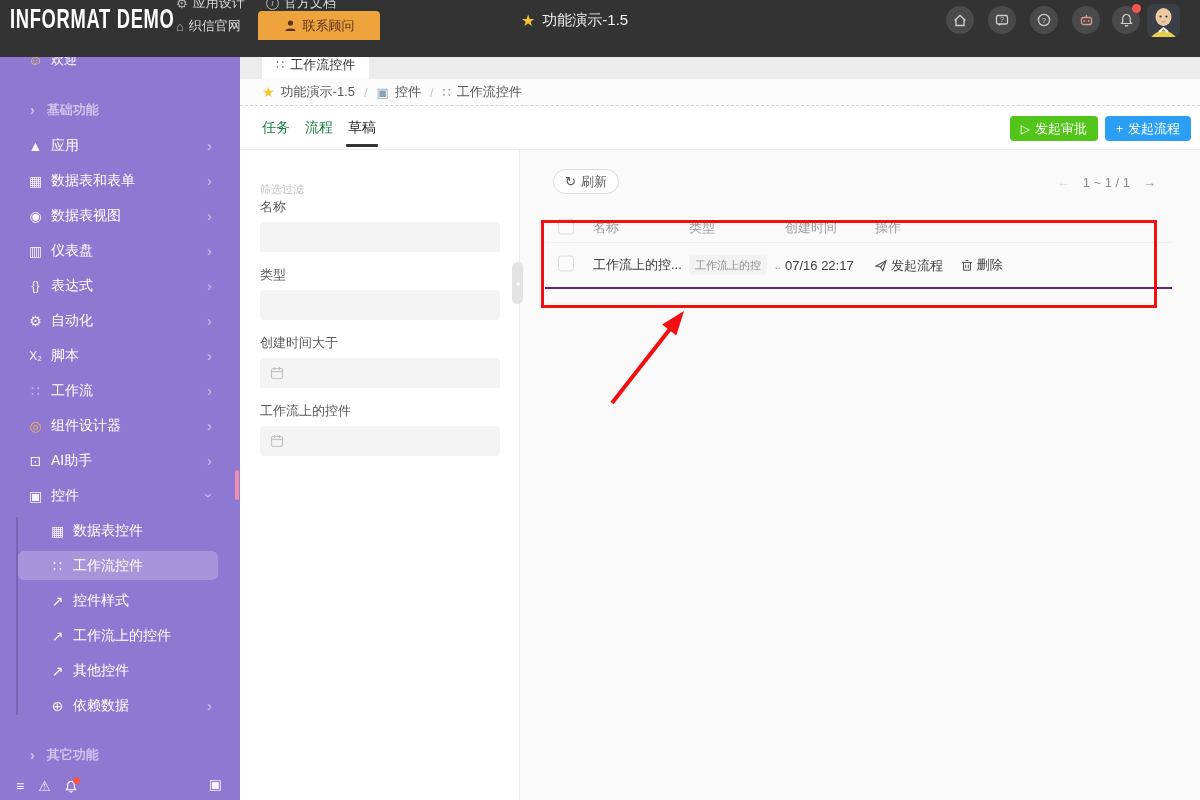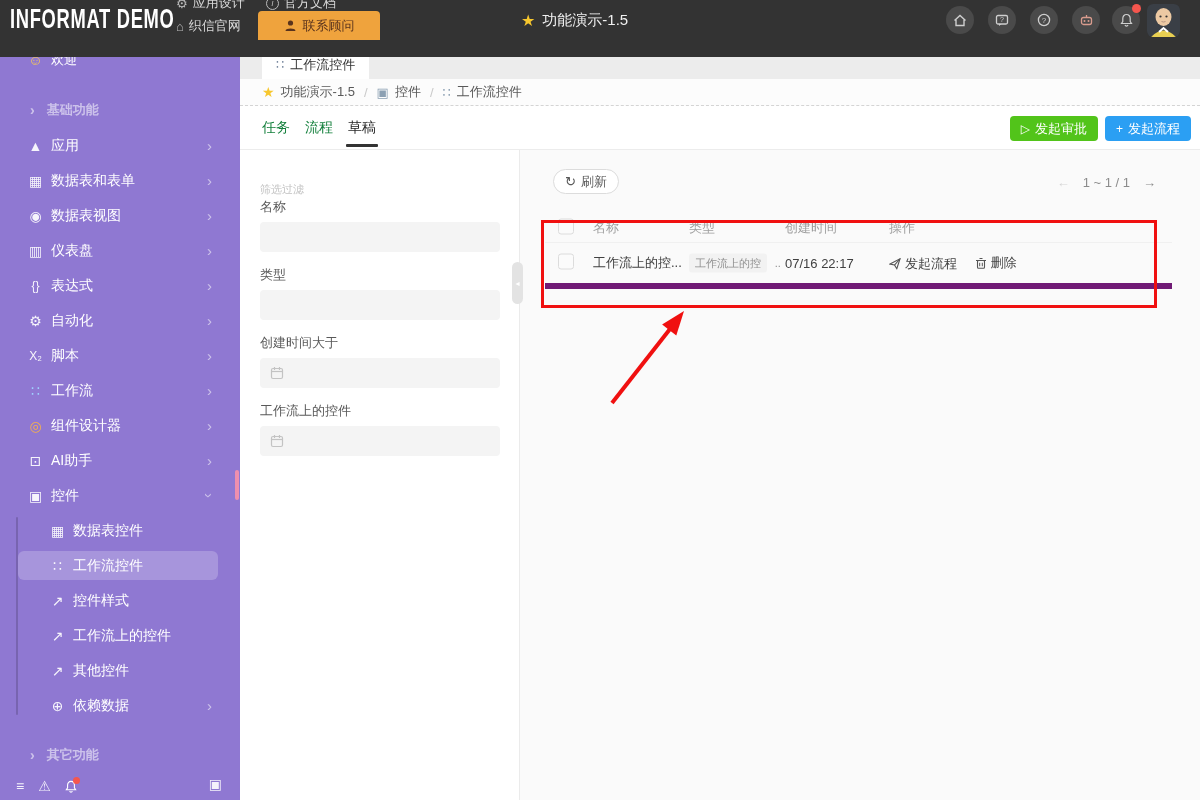--- a/index.html
+++ b/index.html
@@ -77,23 +77,23 @@
   .f-date { position:absolute; left:20px; width:240px; height:30px; background:#f4f4f4; border-radius:4px; display:flex; align-items:center; padding-left:10px; cursor:pointer; }
   .collapse-handle { position:absolute; left:512px; top:262px; width:11px; height:42px; background:#e3e3e3; border-radius:6px; z-index:3; display:flex; align-items:center; justify-content:center; color:#ffffff; font-size:8px; cursor:pointer; }
   
   .main { position:absolute; left:521px; top:150px; width:679px; height:650px; background:#fafafa; }
   .refresh-btn { position:absolute; left:32px; top:19px; height:25px; padding:0 11px; background:#fff; border:1px solid #dcdcdc; border-radius:13px; display:flex; align-items:center; gap:5px; font-size:13px; color:#595959; cursor:pointer; font-family:inherit; }
   .pager { position:absolute; right:44px; top:25px; display:flex; align-items:center; gap:13px; font-size:13px; color:#8c8c8c; }
   .pager .pprev { color:#d4d4d4; cursor:pointer; }
   .pager .pnext { color:#8c8c8c; cursor:pointer; }
   .tbl { position:absolute; left:24px; top:64px; width:627px; }
   .tbl-hrow { position:relative; height:29px; border-bottom:1px solid #f0f0f0; color:#9e9e9e; font-size:13px; }
-  .tbl-drow { position:relative; height:46px; border-bottom:6px solid #701a75; font-size:13px; color:#404040; }
+  .tbl-drow { position:relative; height:46px; border-bottom:2px solid #701a75; font-size:13px; color:#404040; }
   .cell { position:absolute; top:50%; transform:translateY(-50%); white-space:nowrap; }
-  .c-check { left:13px; } .c-name { left:48px; } .c-type { left:144px; } .c-created { left:240px; } .c-ops { left:344px; }
+  .c-check { left:13px; } .c-name { left:48px; } .c-type { left:144px; } .c-created { left:240px; } .c-ops { left:330px; }
   .cbx { display:inline-block; width:16px; height:16px; background:#fbfbfb; border:1px solid #dcdcdc; border-radius:3px; cursor:pointer; }
   .tag { display:inline-block; background:#f2f2f2; color:#8f8f8f; font-size:11px; line-height:17px; padding:1px 6px; border-radius:3px; }
   .tmore { color:#8f8f8f; margin-left:4px; font-size:11px; }
   .op { display:inline-flex; align-items:center; gap:4px; color:#444; cursor:pointer; }
   .op + .op { margin-left:14px; }
   
   .anno-box { position:absolute; left:541px; top:220px; width:616px; height:88px; border:3px solid #F01010; z-index:6; pointer-events:none; }
   .anno-arrow { position:absolute; left:521px; top:150px; z-index:5; pointer-events:none; }
   .anno-text { position:absolute; left:572px; top:411px; font-size:24px; color:#F01010; z-index:5; letter-spacing:1px; }
   svg { display:block; }

